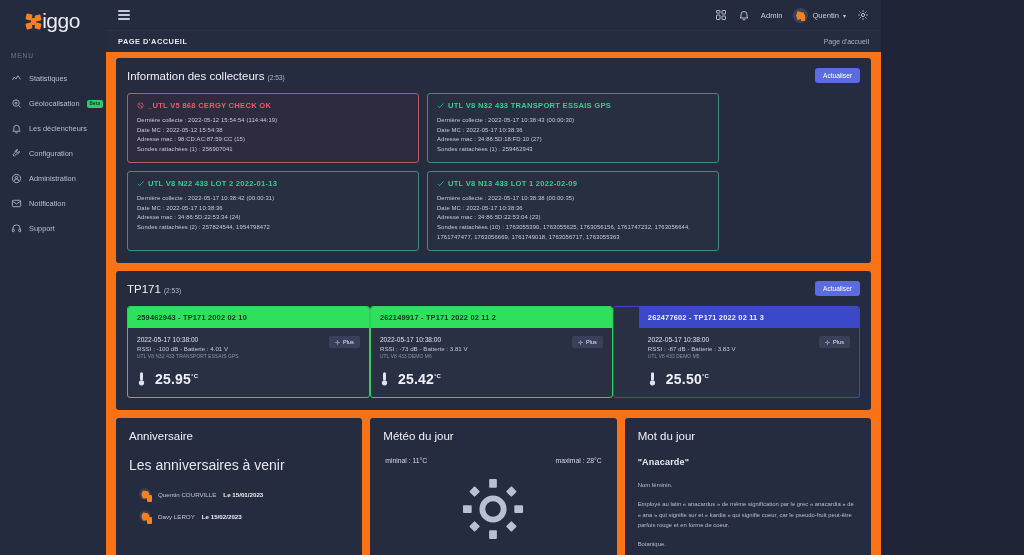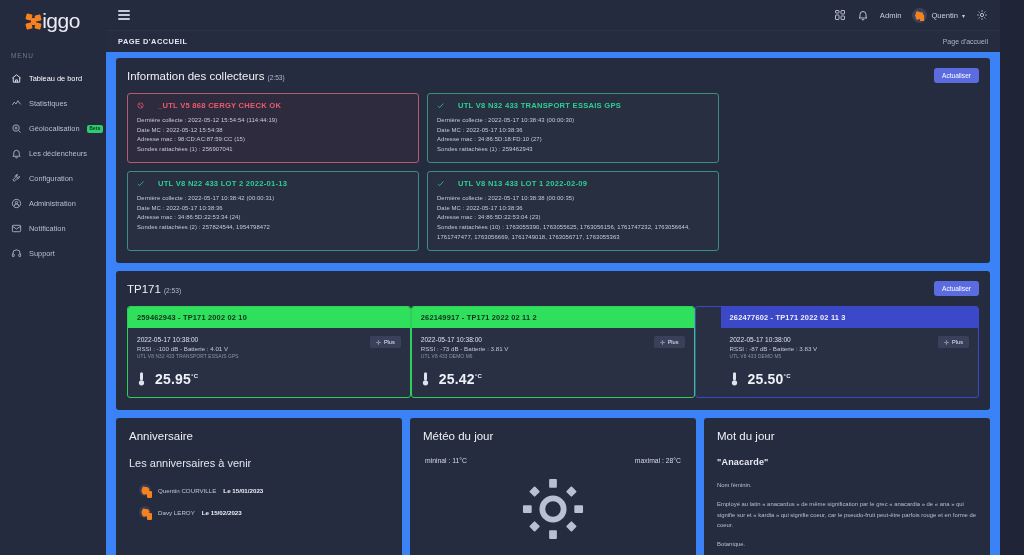--- a/index.html
+++ b/index.html
@@ -3,21 +3,21 @@
 <meta charset="utf-8">
 <style>
   * { box-sizing: border-box; margin: 0; padding: 0; }
   html, body {
     width: 1024px; height: 555px;
     overflow: hidden;
     background: #1f2436;
     font-family: "Liberation Sans", sans-serif;
     color: #d5d8e2;
   }
-  .app { display: flex; width: 1000px; height: 555px; }
+  .app { display: flex; width: 881px; height: 555px; }
 
   
   .sidebar {
     width: 106px; flex: 0 0 106px;
     background: #252b3e;
     height: 555px;
     overflow: hidden;
   }
   .logo-wrap {
     height: 36px;
@@ -52,21 +52,21 @@
   .nav-ico { width: 11px; height: 11px; flex: 0 0 11px; display:block; }
   .nav-ico svg { width: 11px; height: 11px; display: block; }
   .badge-beta {
     background: #2ecc71; color: #10301d;
     font-size: 4.6px; font-weight: bold;
     padding: 1.5px 3px; border-radius: 2px;
     letter-spacing: .2px;
   }
 
   
-  .main { flex: 1; height: 555px; overflow: hidden; background: #3b82f6; }
+  .main { flex: 1; height: 555px; overflow: hidden; background: #f97316; }
   .topbar {
     height: 30px; background: #252b3e;
     display: flex; align-items: center;
     padding: 0 12px 0 12px;
   }
   .hamburger { width: 12px; height: 10px; display: flex; flex-direction: column; justify-content: space-between; cursor: pointer; }
   .hamburger i { display: block; height: 1.6px; background: #c5cadb; border-radius: 1px; }
   .topbar-right { margin-left: auto; display: flex; align-items: center; gap: 11px; }
   .tb-ico { width: 12px; height: 12px; cursor: pointer; }
   .tb-ico svg { width: 12px; height: 12px; display: block; }
@@ -113,21 +113,21 @@
   .coll-card {
     width: 292px;
     border-radius: 3px;
     padding: 7px 9px 8px 9px;
     background: #2a3044;
   }
   .coll-card.danger { border: 1px solid #b55b6a; background: #2e2b3e; }
   .coll-card.ok { border: 1px solid #3a8f7e; background: #272f41; }
   .coll-title {
     font-size: 7.6px; font-weight: bold; letter-spacing: .25px;
-    display: flex; align-items: center; gap: 14px; margin-bottom: 6px;
+    display: flex; align-items: center; gap: 4px; margin-bottom: 6px;
   }
   .coll-card.danger .coll-title { color: #f05a6e; }
   .coll-card.ok .coll-title { color: #2fcf94; }
   .coll-line { font-size: 5.9px; color: #c7ccdb; line-height: 1.62; letter-spacing: .1px; }
   .st-ico { width: 7px; height: 7px; flex: 0 0 7px; }
   .st-ico svg { width: 7px; height: 7px; display: block; }
 
   
   .tp-grid { display: flex; }
   .tp-card { width: 292px; border-radius: 3px; overflow: hidden; border: 1px solid #33394f; background: #2a3044; }
@@ -155,21 +155,21 @@
   .gear-mini { width: 5px; height: 5px; display: block; }
   .temp-row { display: flex; align-items: center; gap: 9px; margin-top: 12px; }
   .thermo { width: 9px; height: 16px; display: block; }
   .temp-val { font-size: 14px; font-weight: bold; color: #eef1f8; letter-spacing: .2px; }
   .temp-val sup { font-size: 6px; font-weight: bold; vertical-align: super; }
 
   
   .bottom-row { display: flex; gap: 8px; }
   .panel-b { background: #262c3f; border-radius: 3px; width: 296px; padding: 12px 13px 12px 13px; height: 158px; overflow: hidden; }
   .b-title { font-size: 11.5px; color: #eef0f6; margin-bottom: 15px; }
-  .b-sub { font-size: 11px; color: #e3e6ef; margin-bottom: 10px; }
+  .b-sub { font-size: 14px; color: #e3e6ef; margin-bottom: 10px; }
   .bday-row { display: flex; align-items: center; gap: 7px; padding: 5px 0 5px 10px; }
   .bday-av { width: 12px; height: 12px; border-radius: 50%; background: #343b52; display: flex; align-items: center; justify-content: center; flex: 0 0 12px; }
   .bday-av .logo-mark { width: 7px; height: 7px; }
   .bday-name { font-size: 6.2px; color: #bfc5d6; }
   .bday-date { font-size: 6.2px; color: #eceff6; font-weight: bold; }
 
   .city { text-align: center; font-size: 9px; color: #e6e9f2; margin-bottom: 12px; }
   .minmax { display: flex; justify-content: space-between; font-size: 6.8px; color: #d3d8e6; padding: 0 2px; }
   .sun-wrap { display: flex; justify-content: center; margin-top: 14px; }
 
@@ -190,30 +190,20 @@
             <span class="b3"></span>
             <span class="b4"></span>
             <span class="b5"></span>
         </span>
         <span class="logo-text">iggo</span>
       </div>
     </div>
 
     <div class="menu-label">MENU</div>
 
-    <div class="nav-item active">
-      <span class="nav-ico">
-        <svg viewBox="0 0 24 24" fill="none" stroke="#ffffff" stroke-width="1.8">
-            <path d="M3 11l9-7 9 7"></path>
-            <path d="M5 10v10h14V10"></path>
-            <path d="M10 20v-5h4v5"></path>
-          </svg>
-      </span>
-      <span>Tableau de bord</span>
-    </div>
 
     <div class="nav-item">
       <span class="nav-ico">
         <svg viewBox="0 0 24 24" fill="none" stroke="#b9bfd2" stroke-width="1.8">
             <path d="M3 15l4-6 4 4 4-7 6 8"></path>
           </svg>
       </span>
       <span>Statistiques</span>
     </div>
 

